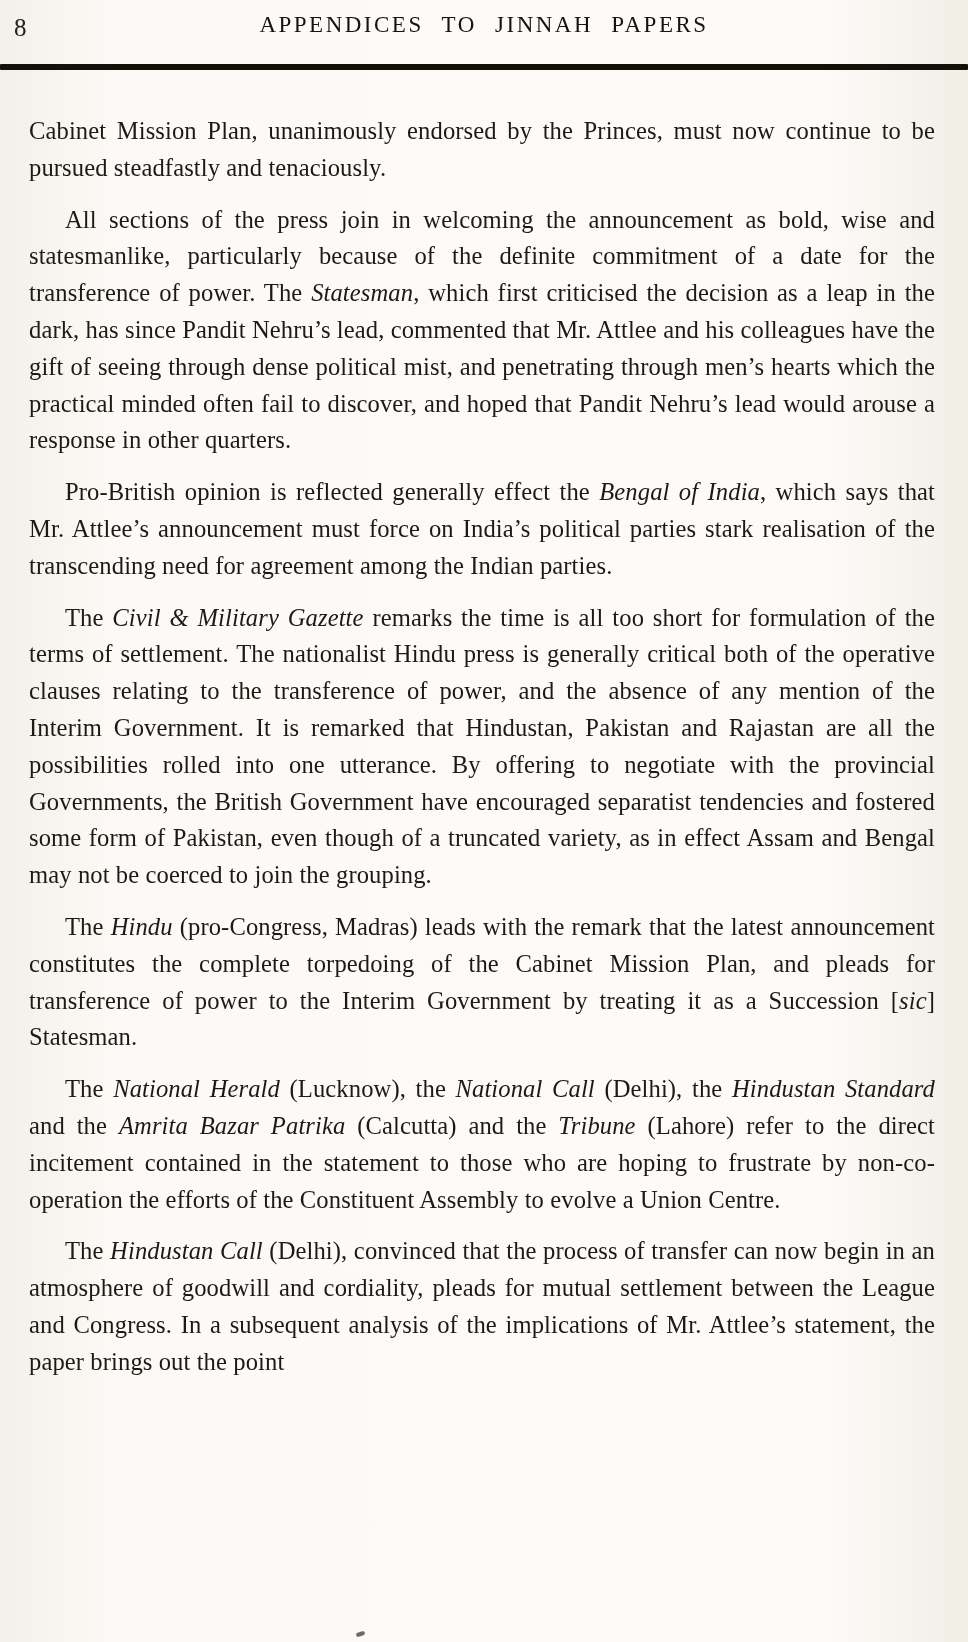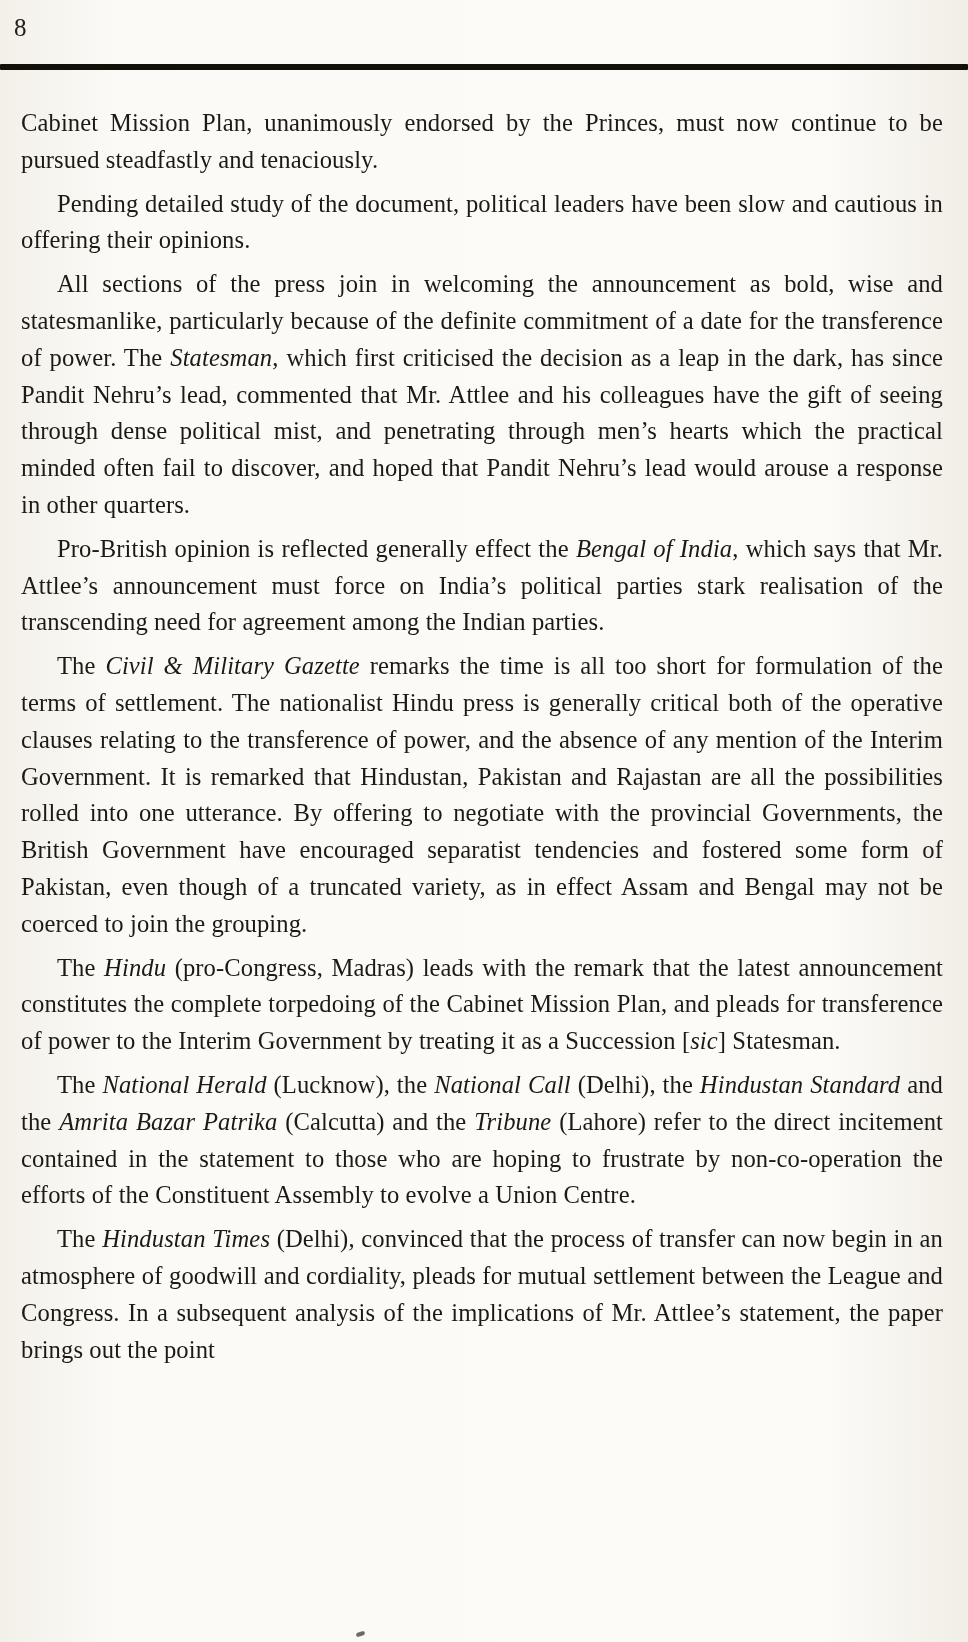--- a/index.html
+++ b/index.html
@@ -44,21 +44,21 @@
     border-radius: 1px;
   }
   .body-text {
     padding: 28px 18px 0 14px;
     font-size: 24.6px;
     line-height: 36.8px;
     text-align: justify;
     letter-spacing: 0.1px;
   }
   .body-text p {
-    margin: 7px;
+    margin: 15px;
   }
   .body-text p.indent {
     text-indent: 36px;
   }
   .body-text em {
   }
   .body-text sup {
     font-size: 0.62em;
     line-height: 0;
     vertical-align: super;
@@ -74,28 +74,28 @@
     transform: rotate(-18deg);
     opacity: 0.8;
   }
 </style>
 </head>
 <body>
 
 <div class="page">
   <div class="header">
     <span class="page-number">8</span>
+    <div class="running-title">APPENDICES TO JINNAH PAPERS</div>
   </div>
   <div class="header-rule"></div>
 
   <div class="body-text">
       <p><span>Cabinet Mission Plan, unanimously endorsed by the Princes, must now continue to be pursued steadfastly and tenaciously.</span></p>
-      <p class="indent"><span>Pending detailed study of the document, political leaders have been slow and cautious in offering their opinions.</span></p>
       <p class="indent"><span>All sections of the press join in welcoming the announcement as bold, wise and statesmanlike, particularly because of the definite commitment of a date for the transference of power. The </span><em>Statesman</em><span>, which first criticised the decision as a leap in the dark, has since Pandit Nehru’s lead, commented that Mr. Attlee and his colleagues have the gift of seeing through dense political mist, and penetrating through men’s hearts which the practical minded often fail to discover, and hoped that Pandit Nehru’s lead would arouse a response in other quarters.</span></p>
       <p class="indent"><span>Pro-British opinion is reflected generally effect the </span><em>Bengal of India</em><span>, which says that Mr. Attlee’s announcement must force on India’s political parties stark realisation of the transcending need for agreement among the Indian parties.</span></p>
       <p class="indent"><span>The </span><em>Civil &amp; Military Gazette</em><span> remarks the time is all too short for formulation of the terms of settlement. The nationalist Hindu press is generally critical both of the operative clauses relating to the transference of power, and the absence of any mention of the Interim Government. It is remarked that Hindustan, Pakistan and Rajastan are all the possibilities rolled into one utterance. By offering to negotiate with the provincial Governments, the British Government have encouraged separatist tendencies and fostered some form of Pakistan, even though of a truncated variety, as in effect Assam and Bengal may not be coerced to join the grouping.</span></p>
       <p class="indent"><span>The </span><em>Hindu</em><span> (pro-Congress, Madras) leads with the remark that the latest announcement constitutes the complete torpedoing of the Cabinet Mission Plan, and pleads for transference of power to the Interim Government by treating it as a Succession [</span><em>sic</em><span>] Statesman.</span></p>
       <p class="indent"><span>The </span><em>National Herald</em><span> (Lucknow), the </span><em>National Call</em><span> (Delhi), the </span><em>Hindustan Standard</em><span> and the </span><em>Amrita Bazar Patrika</em><span> (Calcutta) and the </span><em>Tribune</em><span> (Lahore) refer to the direct incitement contained in the statement to those who are hoping to frustrate by non-co-operation the efforts of the Constituent Assembly to evolve a Union Centre.</span></p>
-      <p class="indent"><span>The </span><em>Hindustan Times</em><span> (Delhi), convinced that the process of transfer can now begin in an atmosphere of goodwill and cordiality, pleads for mutual settlement between the League and Congress. In a subsequent analysis of the implications of Mr. Attlee’s statement, the paper brings out the point</span></p>
+      <p class="indent"><span>The </span><em>Hindustan Call</em><span> (Delhi), convinced that the process of transfer can now begin in an atmosphere of goodwill and cordiality, pleads for mutual settlement between the League and Congress. In a subsequent analysis of the implications of Mr. Attlee’s statement, the paper brings out the point</span></p>
     </div>
 
   <div class="scan-artifact"></div>
 </div>
 
 </body></html>

